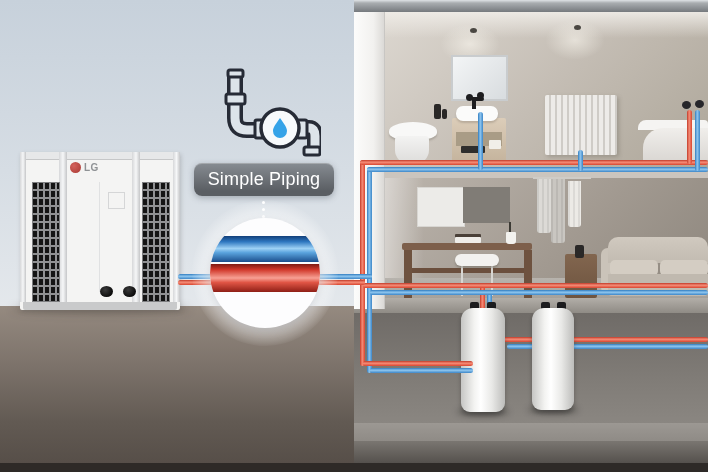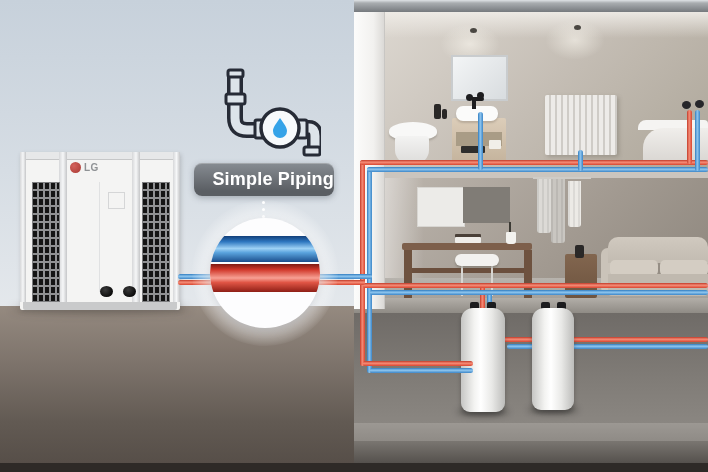--- a/index.html
+++ b/index.html
@@ -111,22 +111,22 @@
   
   .ph-red{height:5px;border-radius:3px;background:linear-gradient(180deg,#c23a28,#f58c77 45%,#d9452f);}
   .ph-blue{height:5px;border-radius:3px;background:linear-gradient(180deg,#2f7cc0,#8fc6ef 45%,#3c86c8);}
   .pv-red{width:5px;border-radius:3px;background:linear-gradient(90deg,#c23a28,#f58c77 45%,#d9452f);}
   .pv-blue{width:5px;border-radius:3px;background:linear-gradient(90deg,#2f7cc0,#8fc6ef 45%,#3c86c8);}
 
   
   .badge{left:194px;top:163px;width:140px;height:33px;border-radius:8px;
        background:linear-gradient(180deg,#878c92,#5a5e63 85%);
        box-shadow:0 2px 6px rgba(60,70,80,.35),inset 0 1px 0 rgba(255,255,255,.25);
-       display:flex;align-items:center;justify-content:flex-end;
-       color:#fff;font-size:18px;font-weight:700;letter-spacing:.2px;}
+       display:flex;align-items:center;justify-content:center;
+       color:#fff;font-size:18px;font-weight:400;letter-spacing:.2px;}
   .dot{width:3px;height:3px;border-radius:50%;background:#ffffff;left:262px;}
   .glow{left:192px;top:200px;width:146px;height:146px;border-radius:50%;
        background:radial-gradient(circle,rgba(255,255,255,.95) 40%,rgba(255,255,255,0) 72%);}
   .callout-circle{left:210px;top:218px;width:110px;height:110px;border-radius:50%;
        background:#fdfdfe;overflow:hidden;box-shadow:0 3px 8px rgba(110,120,130,.25);}
   .cyl-blue{left:-4px;right:-4px;top:18px;height:26px;border-radius:3px;
        background:linear-gradient(180deg,#123f7a 0%,#2e77c0 22%,#9dd1f5 48%,#5aa3dd 64%,#1b4e8c 100%);}
   .cyl-red{left:-4px;right:-4px;top:46px;height:28px;border-radius:3px;
        background:linear-gradient(180deg,#7e1a12 0%,#d0372a 20%,#f7a094 50%,#e05545 66%,#8f1f16 100%);}
 </style>

